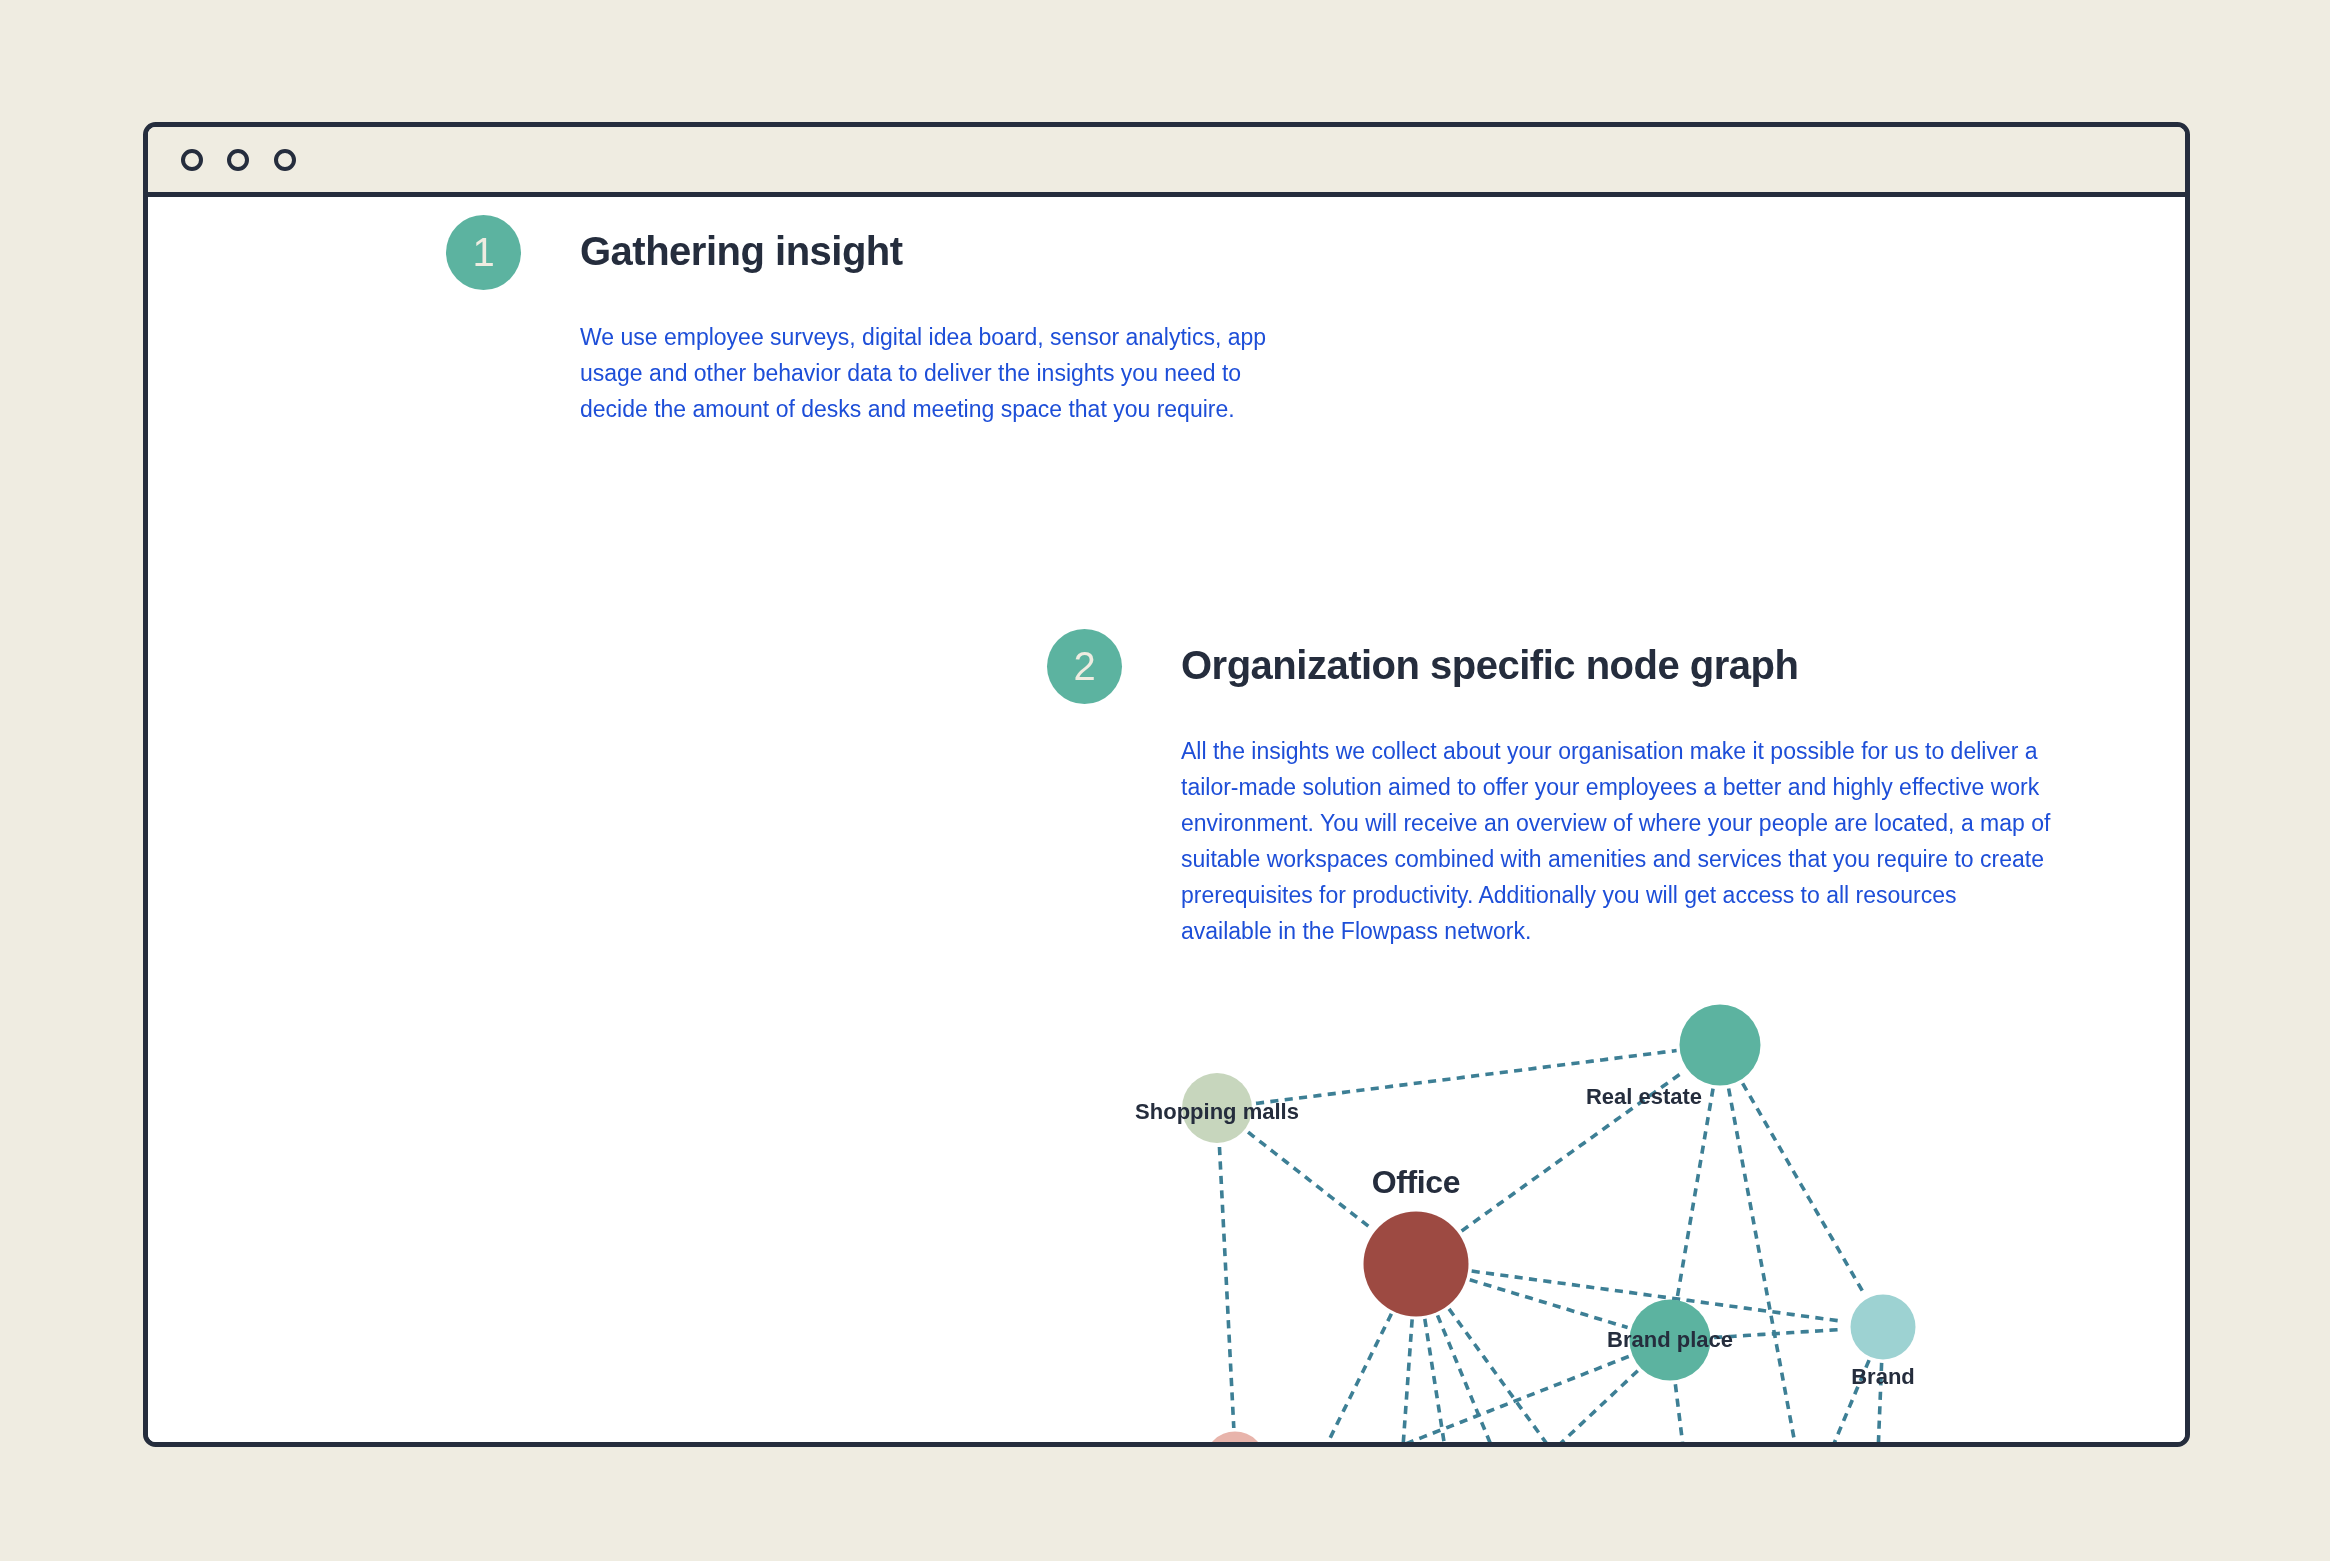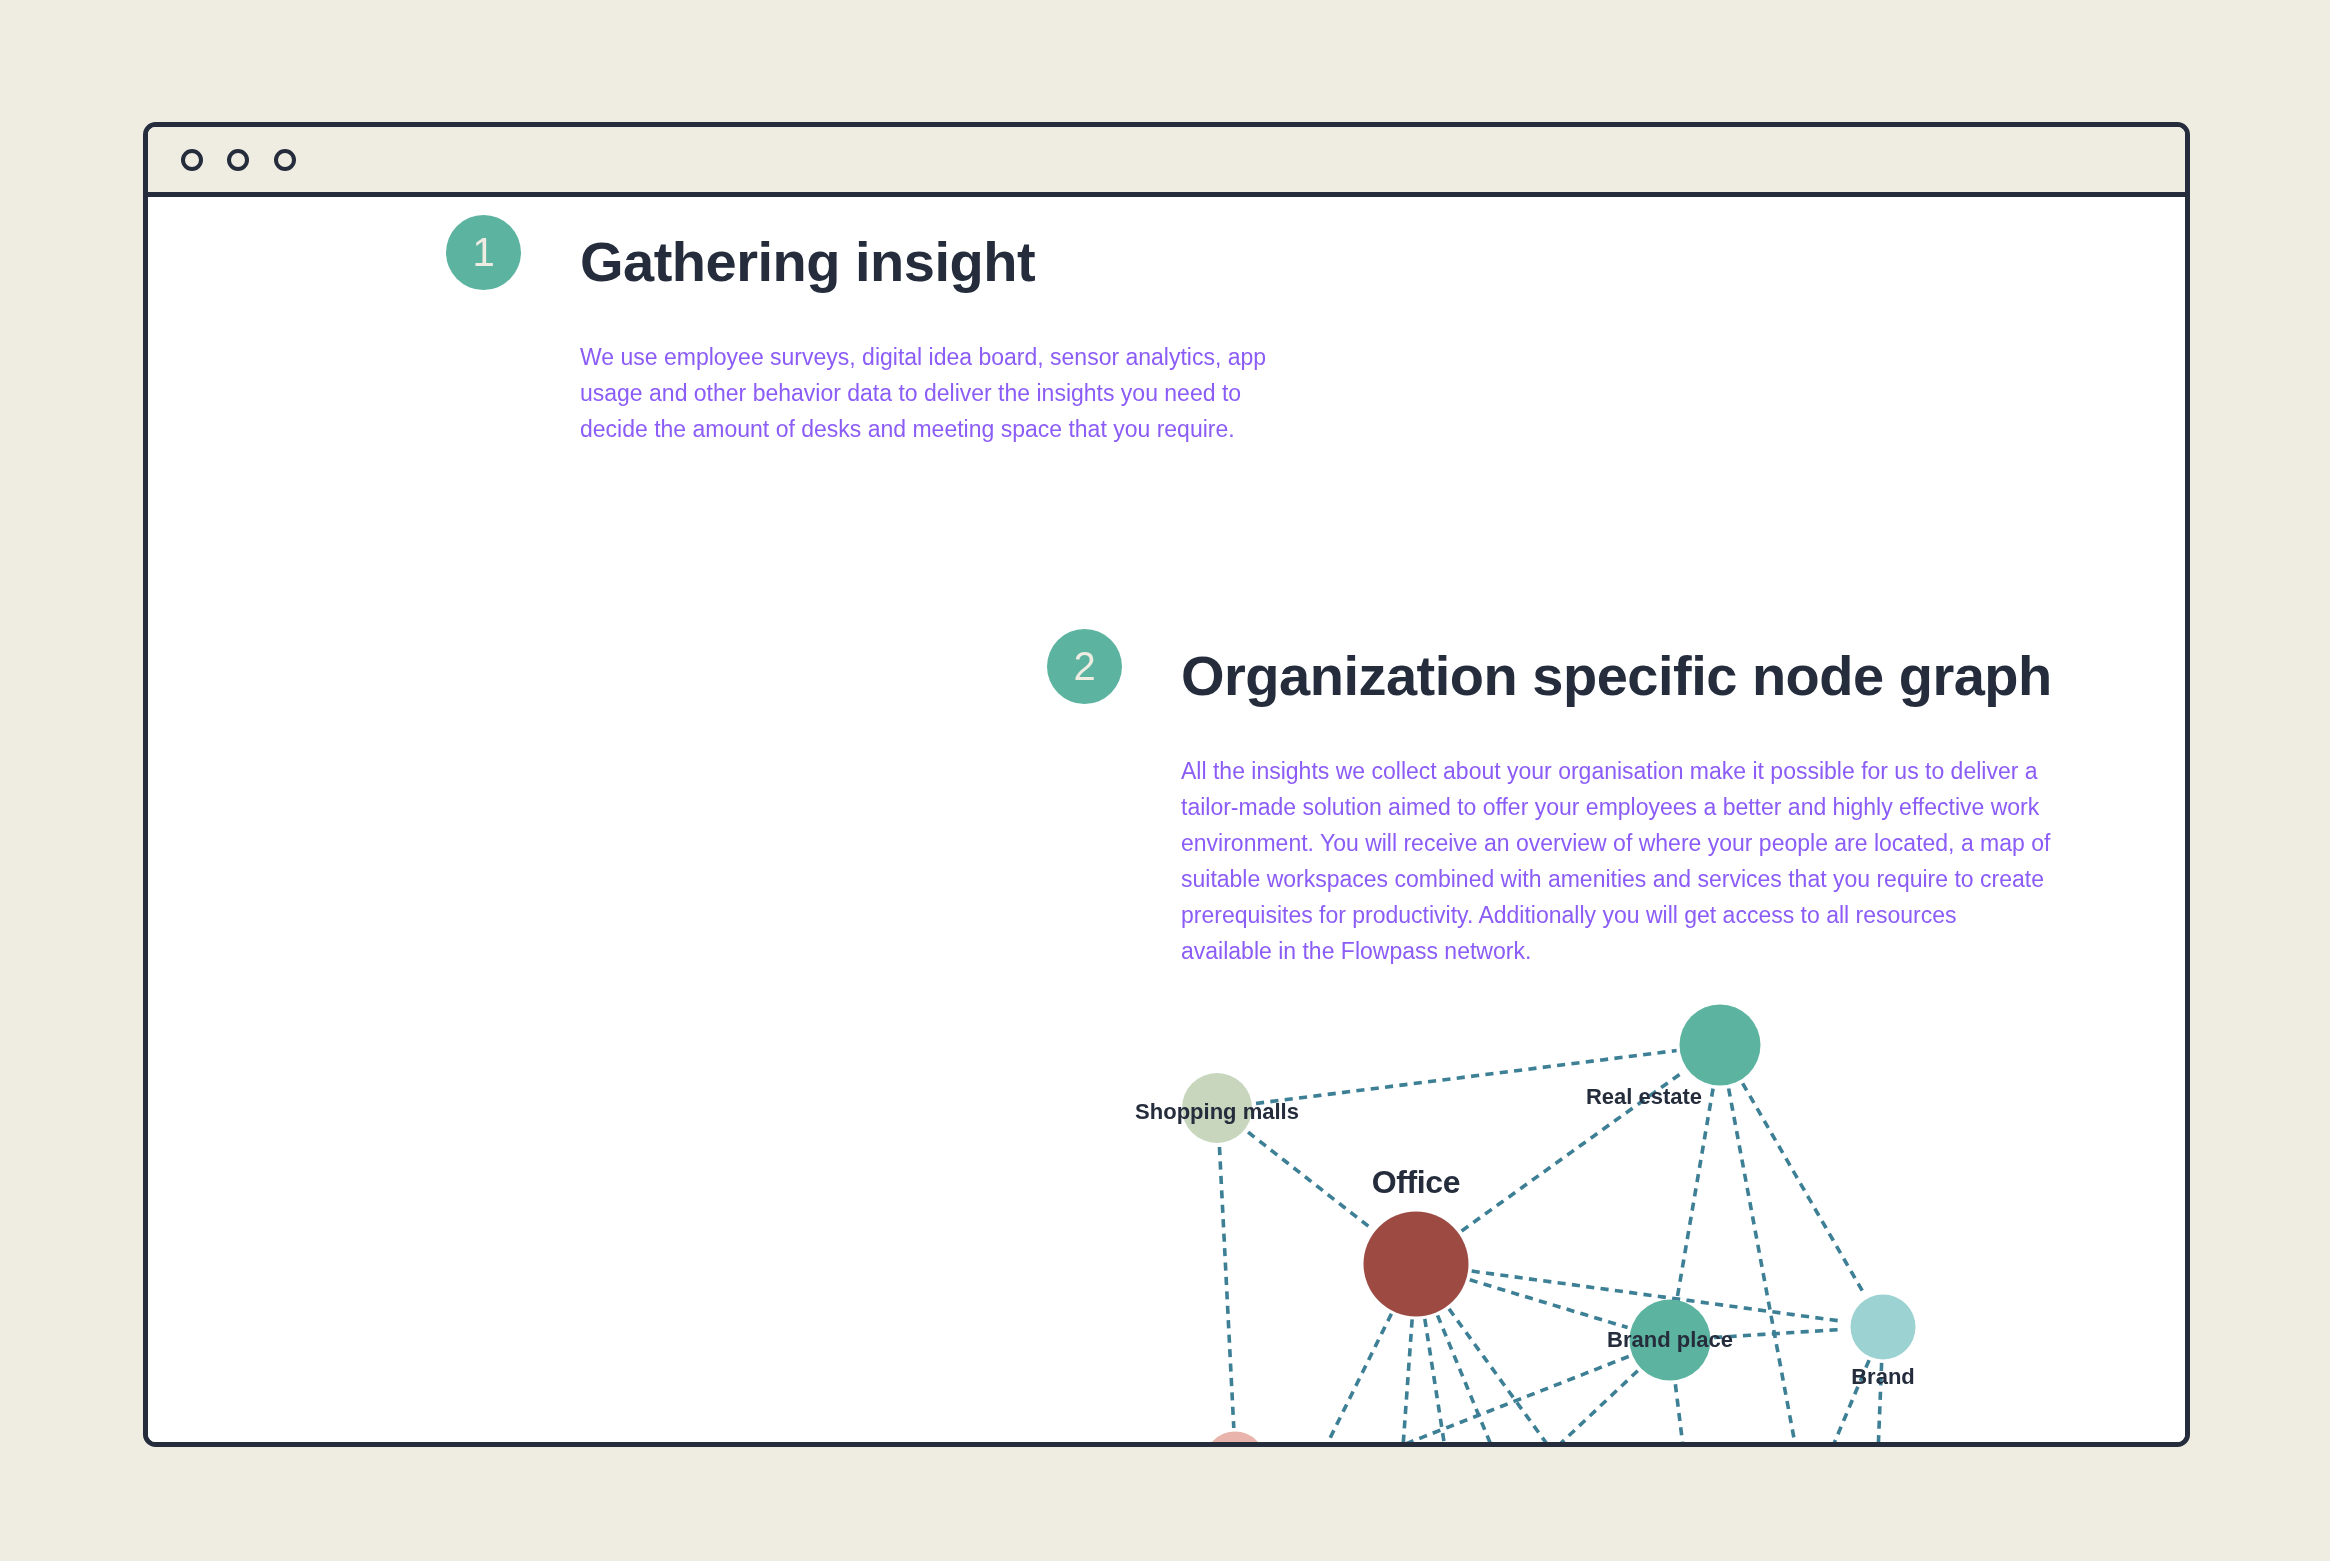--- a/index.html
+++ b/index.html
@@ -71,28 +71,28 @@
     font-size: 40px;
     font-weight: 400;
     flex: none;
   }
   .step-text {
     margin-left: 59px;
     max-width: 894px;
   }
   .step-title {
     color: #252d3d;
-    font-size: 56px;
+    font-size: 40px;
     font-weight: bold;
     margin: 13.5px 0 0 0;
     letter-spacing: -0.5px;
     white-space: nowrap;
   }
   .step-body {
-    color: #8b5cf6;
+    color: #1d4ed8;
     font-size: 23px;
     line-height: 1.57;
     margin-top: 45px;
   }
 
   #step-1 { left: 298px; top: 18px; }
   #step-1 .step-text { width: 723px; }
   #step-2 { left: 899px; top: 432px; }
   #step-2 .step-text { width: 872px; }
 

